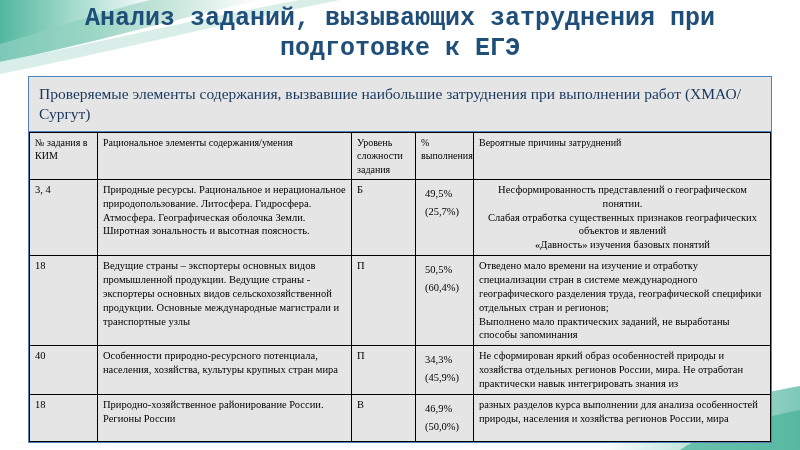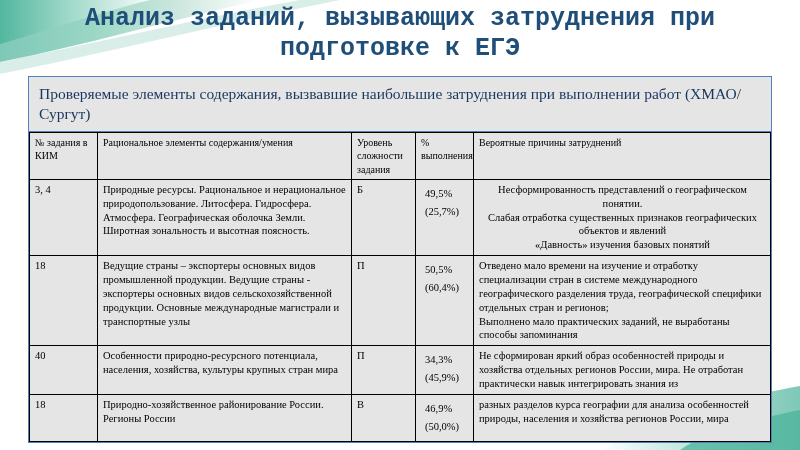--- a/index.html
+++ b/index.html
@@ -190,17 +190,17 @@
         <td rowspan="1">Не сформирован яркий образ особенностей природы и хозяйства отдельных регионов России, мира. Не отработан практически навык интегрировать знания из</td>
       </tr>
       <tr>
         <td>18</td>
         <td>Природно-хозяйственное районирование России. Регионы России</td>
         <td>В</td>
         <td class="cell-pct">
           <div>46,9%</div>
           <div>(50,0%)</div>
         </td>
-        <td>разных разделов курса географии для анализа особенностей природы, населения и хозяйства регионов России, мира</td>
+        <td>разных разделов курса выполнении для анализа особенностей природы, населения и хозяйства регионов России, мира</td>
       </tr>
     </tbody>
   </table>
 </div>
 
 </body></html>

